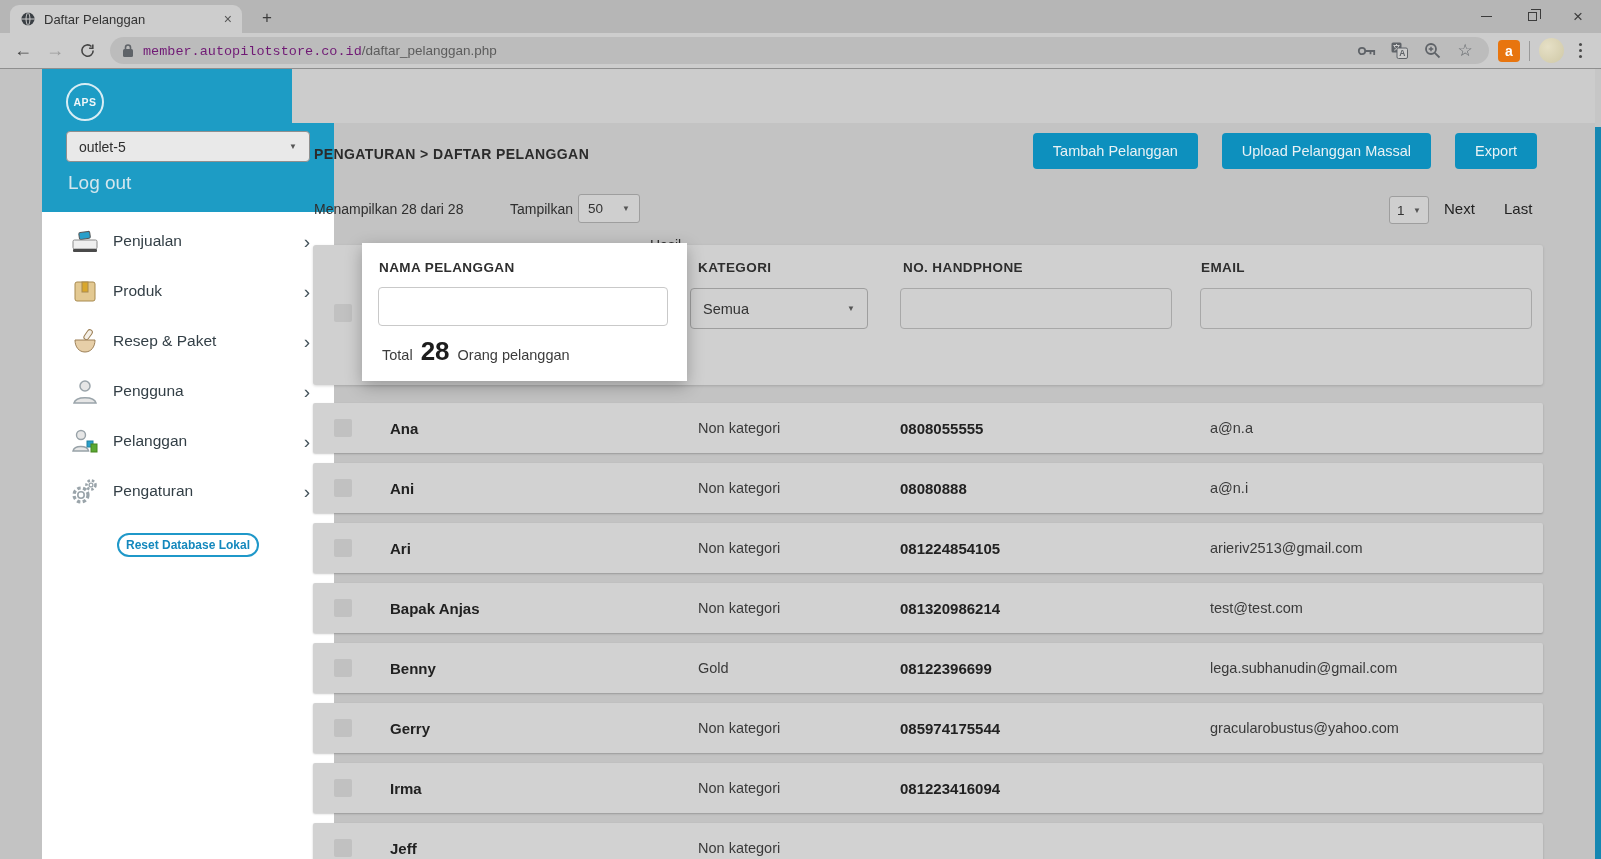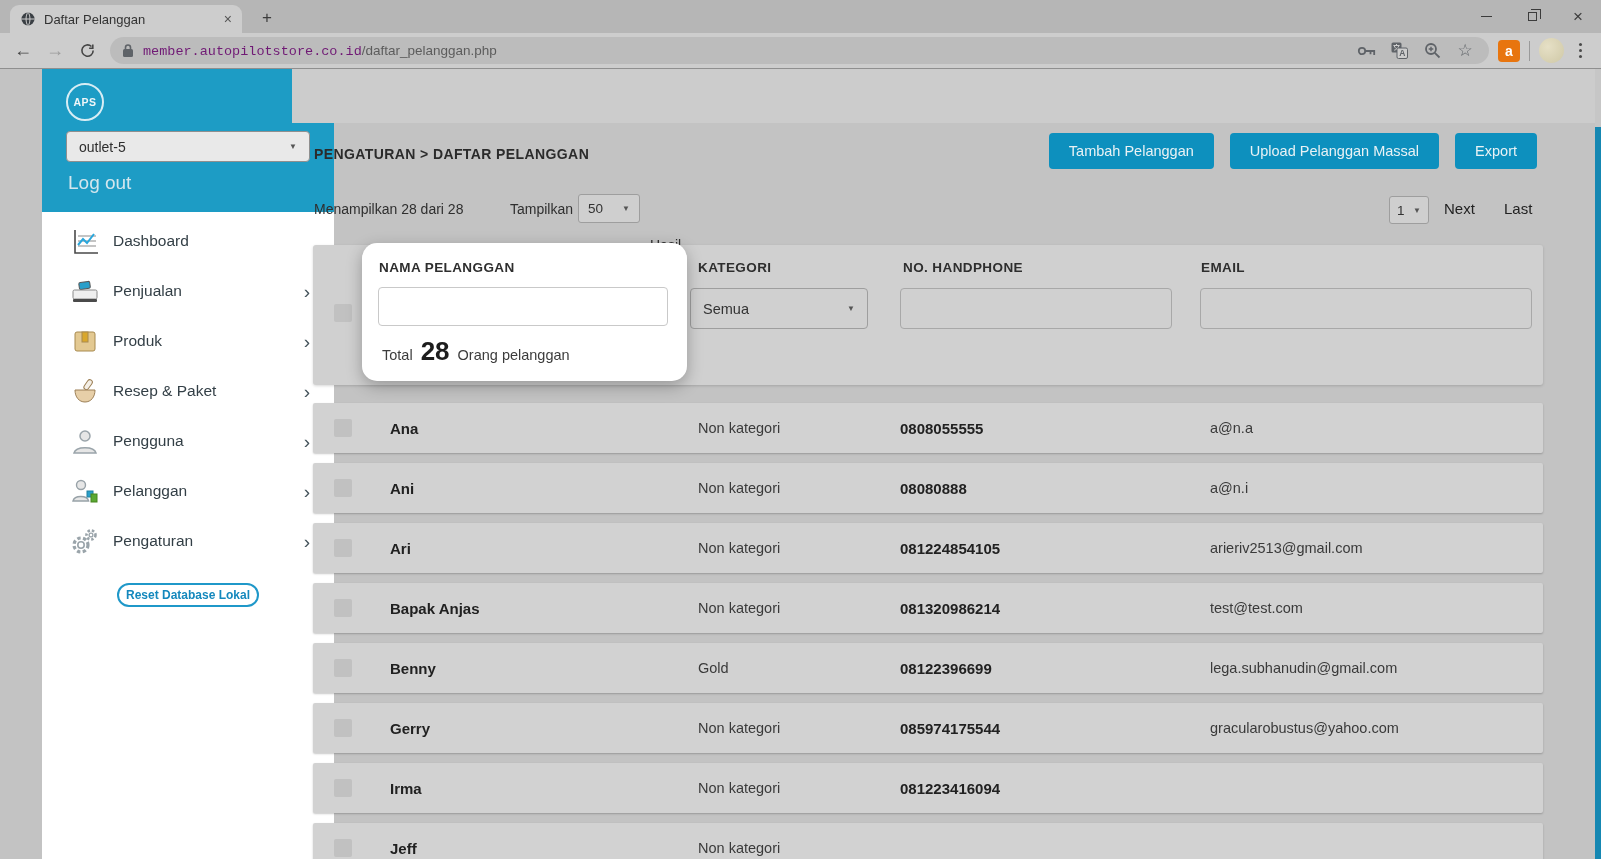--- a/index.html
+++ b/index.html
@@ -66,21 +66,21 @@
   .mi-label{font-size:15.5px;color:#333f46;}
   .mi-chev{position:absolute;right:24px;font-size:19px;color:#44535b;line-height:1;}
   .reset-btn{display:block;margin:17px auto 0;width:142px;height:24px;border:2px solid #1f98c9;
              border-radius:13px;background:transparent;color:#1488bd;font-weight:bold;font-size:12px;
              font-family:"Liberation Sans",sans-serif;cursor:pointer;}
 
   
   .main{position:absolute;left:292px;top:0;right:0;height:100%;}
   .band{position:absolute;top:0;left:0;right:0;height:54px;background:#cccccc;}
   .breadcrumb{position:absolute;left:22px;top:77px;font-size:14px;font-weight:bold;color:#2b2b2b;letter-spacing:.4px;}
-  .actions{position:absolute;top:64px;right:64px;display:flex;gap:16px;}
+  .actions{position:absolute;top:64px;right:64px;display:flex;gap:24px;}
   .action-btn{height:36px;padding:0 20px;background:#0d90be;color:#e9f2f5;font-size:14.5px;
               border:none;border-radius:4px;font-family:"Liberation Sans",sans-serif;cursor:pointer;}
   .ctl-text{position:absolute;font-size:14px;color:#2f2f2f;}
   .menampilkan{left:22px;top:132px;}
   .tampilkan-label{left:218px;top:132px;}
   .hasil-label{left:358px;top:132px;margin-top:36px;}
   .size-select{position:absolute;left:286px;top:125px;width:62px;height:29px;background:#cfcfcf;
                border:1px solid #9e9e9e;border-radius:3px;display:flex;align-items:center;
                justify-content:space-between;padding:0 9px;font-size:13.5px;color:#333;cursor:pointer;}
   .page-select{position:absolute;left:1097px;top:127px;width:40px;height:28px;background:#cfcfcf;
@@ -102,21 +102,21 @@
   .kategori-select{position:absolute;left:377px;top:43px;width:178px;height:41px;border:1px solid #9e9e9e;
                    border-radius:4px;display:flex;align-items:center;justify-content:space-between;
                    padding:0 12px;font-size:14.5px;color:#333;cursor:pointer;}
   .filter-input{position:absolute;top:43px;height:41px;border:1px solid #a8a8a8;border-radius:4px;
                 background:transparent;font-size:14.5px;padding:0 10px;}
   .hp-input{left:587px;width:272px;}
   .email-input{left:887px;width:332px;}
 
   
   .filter-card{position:absolute;left:49px;top:-2px;width:325px;height:138px;background:#ffffff;
-               border-radius:15px;box-shadow:0 5px 16px rgba(0,0,0,.28);z-index:3;}
+               border-radius:0;box-shadow:0 5px 16px rgba(0,0,0,.28);z-index:3;}
   .fc-title{position:absolute;left:17px;top:17px;font-size:13.5px;font-weight:bold;color:#2e2e2e;letter-spacing:.4px;}
   .fc-input{position:absolute;left:16px;top:44px;width:290px;height:39px;border:1px solid #c9c9c9;
             border-radius:4px;background:#fff;font-size:15px;padding:0 10px;}
   .fc-total{position:absolute;left:20px;top:93px;display:flex;align-items:baseline;gap:8px;}
   .fc-total-label,.fc-total-suffix{font-size:14.5px;color:#3c3c3c;}
   .fc-total-count{font-size:26px;font-weight:bold;color:#1d1d1d;}
 
   
   .rows{position:absolute;left:21px;top:334px;width:1230px;}
   .row{height:50px;margin-bottom:10px;background:#d2d2d2;border-radius:2px;
@@ -218,28 +218,20 @@
         <div class="outlet-select">
           <span>outlet-5</span>
           <span class="arrow">▼</span>
         </div>
         <div class="logout">Log out</div>
       </div>
 
       <nav class="menu">
         <div class="menu-item">
           <svg class="mi-icon" viewBox="0 0 30 27">
-            <path d="M5 2v23h23" stroke="#4a4a4a" stroke-width="1.6" fill="none"></path>
-            <path d="M8 8h18M8 13h18M8 18h18" stroke="#8a8a8a" stroke-width="1.2" fill="none"></path>
-            <path d="M8 17l5-6 4 4 7-9" stroke="#2aa7dc" stroke-width="2" fill="none"></path>
-          </svg>
-          <span class="mi-label">Dashboard</span>
-        </div>
-        <div class="menu-item">
-          <svg class="mi-icon" viewBox="0 0 30 27">
             <rect x="9" y="4" width="11" height="7" rx="1.5" fill="#2a9fca" stroke="#555" transform="rotate(-8 14 7)"></rect>
             <rect x="3" y="12" width="24" height="9" rx="1.5" fill="#efefef" stroke="#8a8a8a"></rect>
             <rect x="3" y="21" width="24" height="3" rx="1" fill="#4a4a4a"></rect>
           </svg>
           <span class="mi-label">Penjualan</span>
           <span class="mi-chev">›</span>
         </div>
         <div class="menu-item">
           <svg class="mi-icon" viewBox="0 0 30 27">
             <rect x="5" y="4" width="20" height="19" rx="2" fill="#e3c992" stroke="#a88a4f"></rect>

